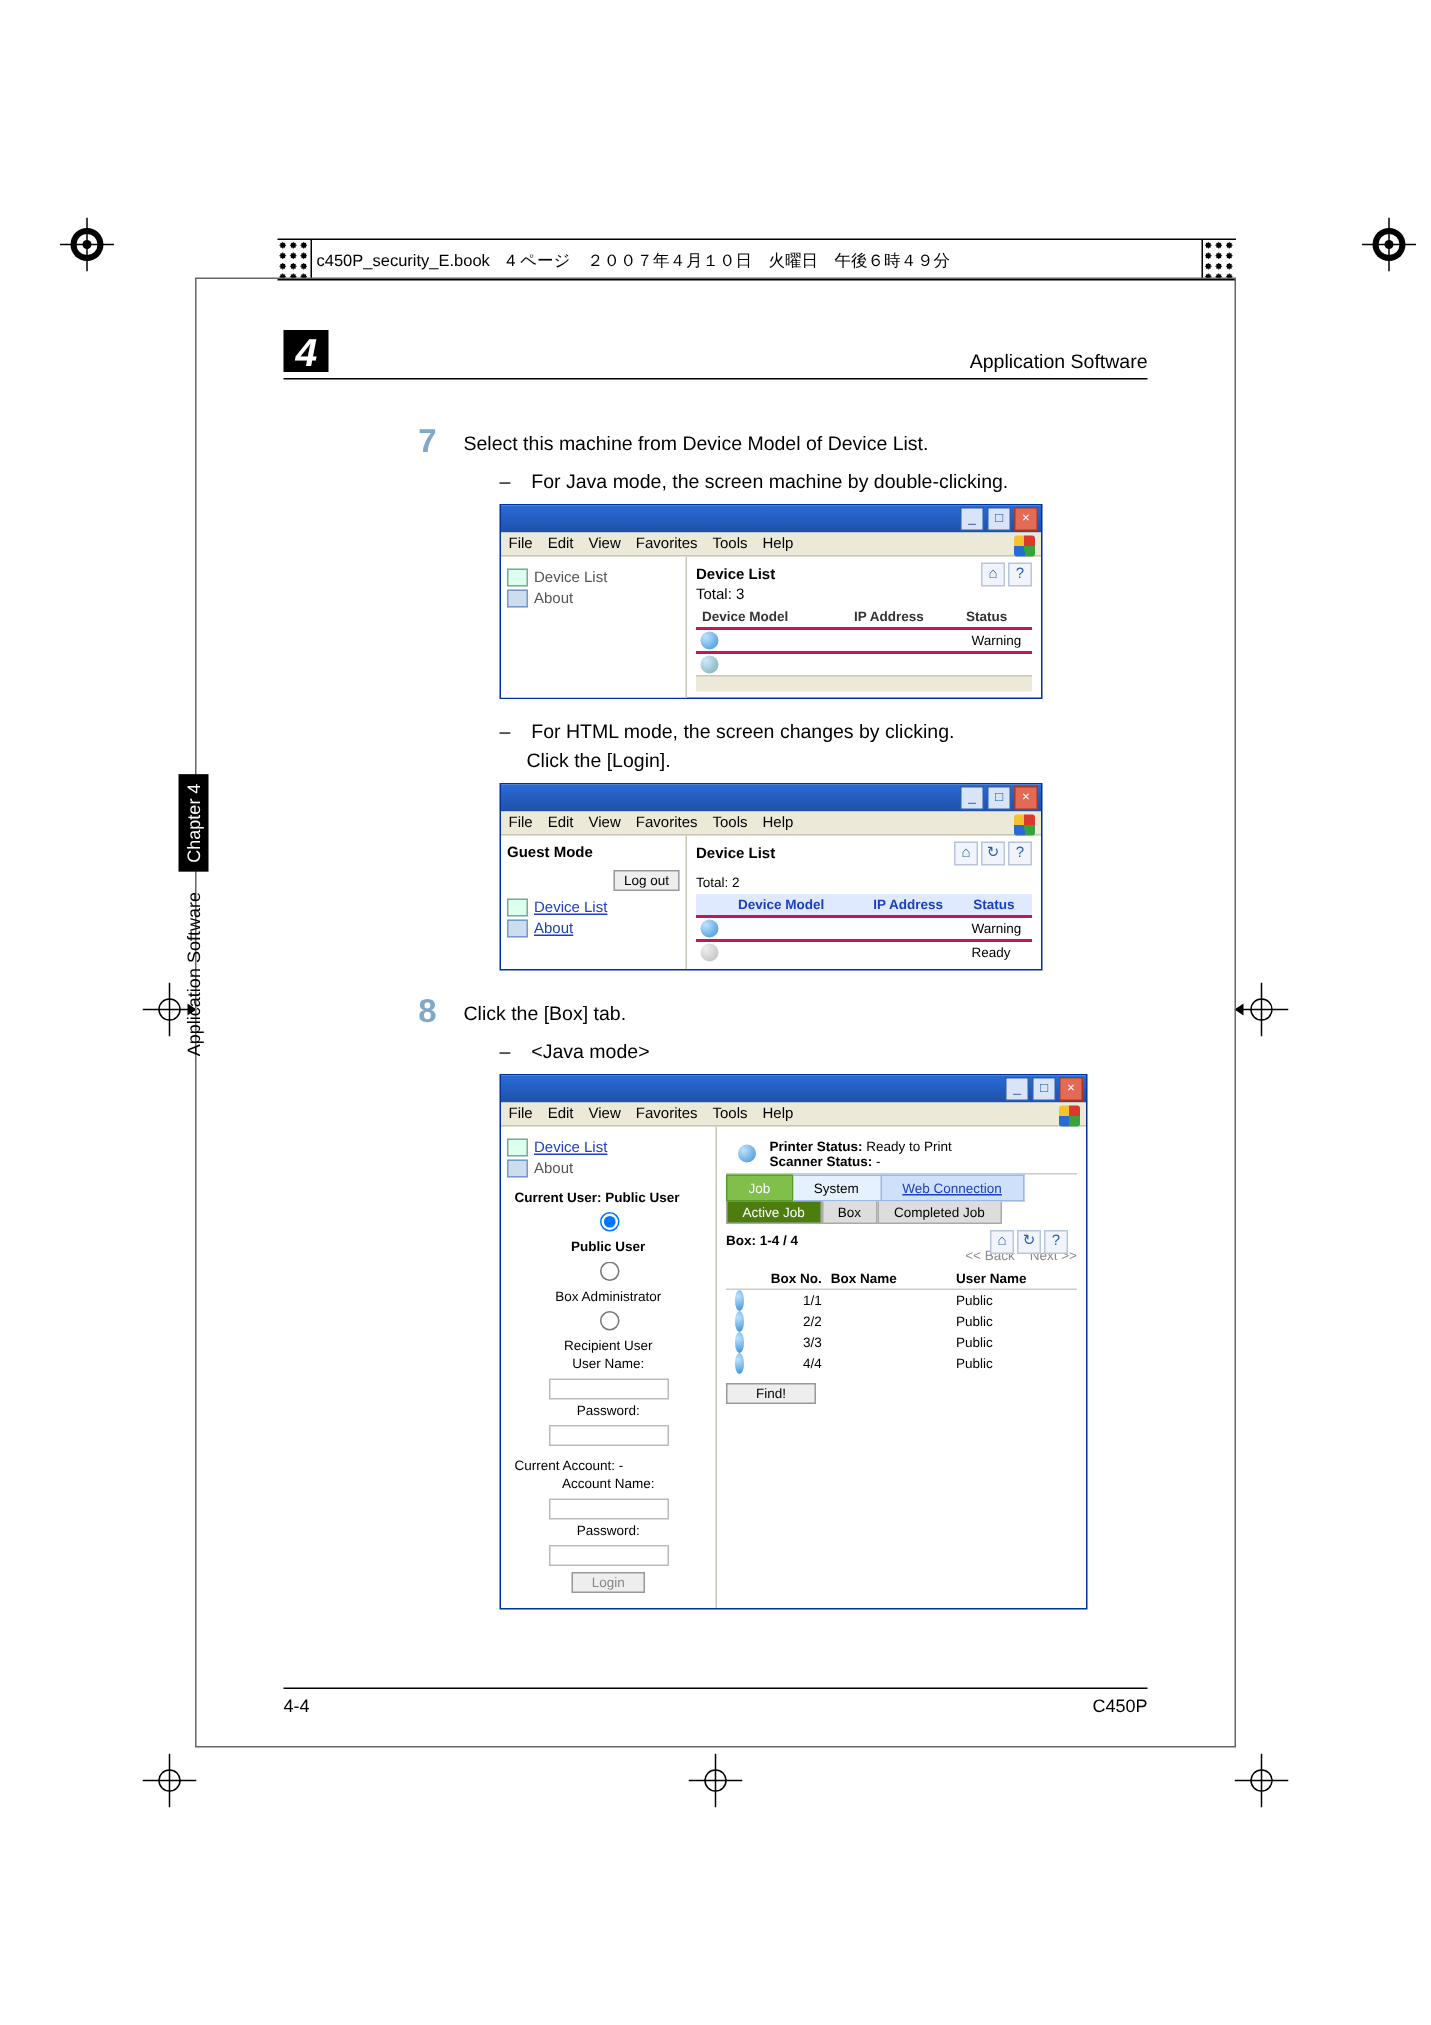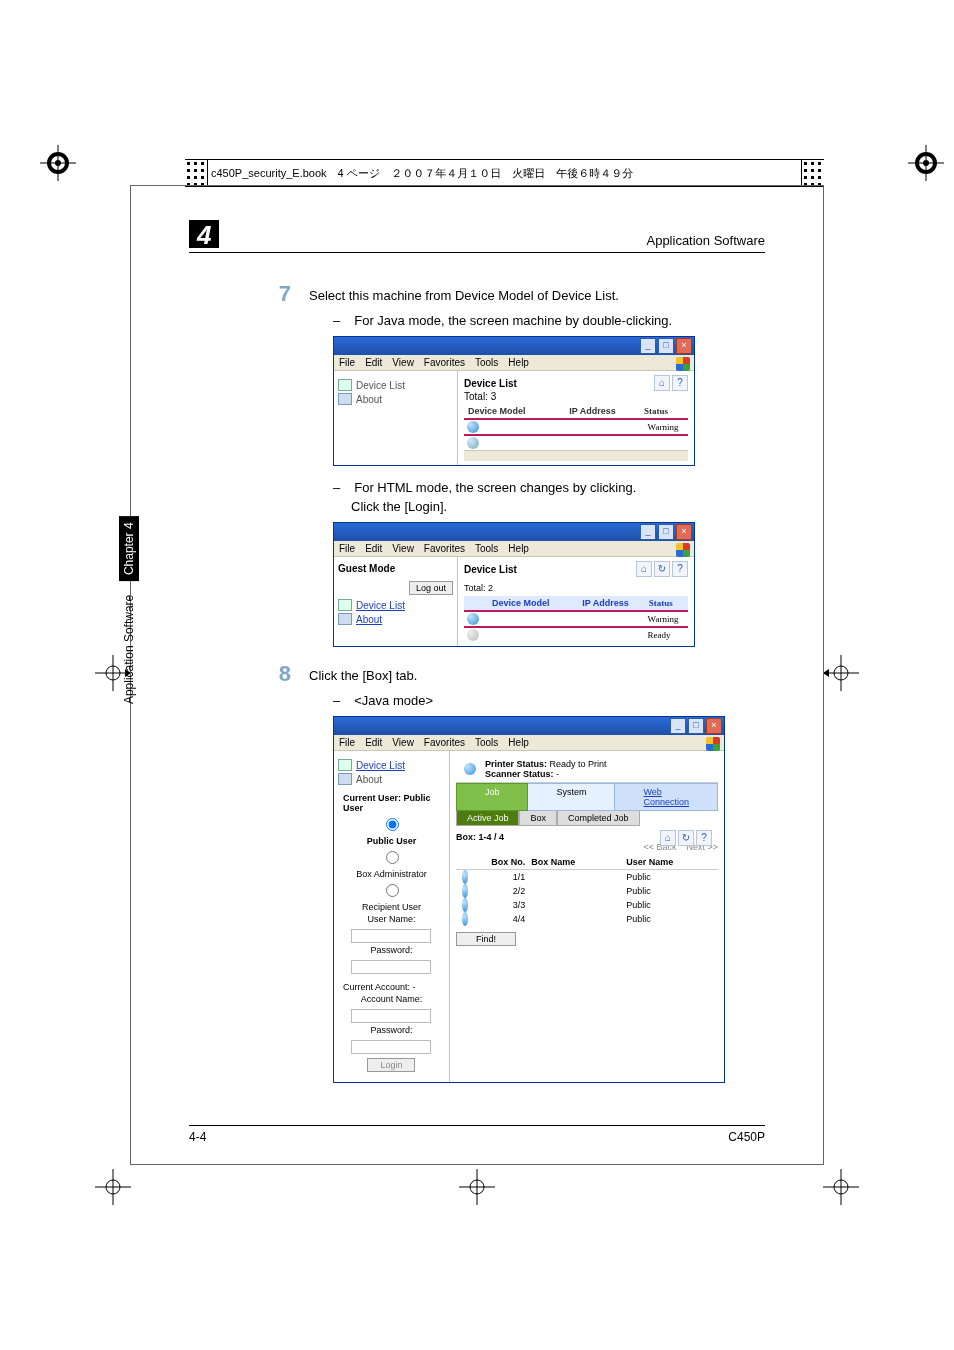--- a/index.html
+++ b/index.html
@@ -127,32 +127,32 @@
   .leftnav .ic { width:12px; height:10px; border:1px solid #7a9; background:#dfe; }
   .leftnav .ic.i { background:#cde; border-color:#79c; }
   .leftnav .logout { font-size:9px; padding:1px 6px; border:1px solid #999; background:#eee; margin-left:auto; }
   .rightpane { flex:1; padding:5px 6px 4px 6px; position:relative; }
   .heading { font-weight:bold; margin:2px 0; }
   .tr-hdr { background:#dfe9ff; color:#1a3fbf; font-weight:bold; display:flex; font-size:9px; }
   .tr-hdr.java { background:#fff; color:#333; }
   .tr-hdr span { padding:2px 4px; }
   .c-model { flex:1.4; }
   .c-ip { flex:1; }
-  .c-status { flex:0.6;font-family:Liberation Serif, serif; }
+  .c-status { flex:0.6; }
   .tr { display:flex; font-size:9px; border-top:2px solid #be185d; }
   .tr span { padding:2px 4px; }
   .glb { width:12px; height:12px; border-radius:50%; background:radial-gradient(circle at 30% 30%, #bfe3ff, #3a8fd6); margin:1px 3px; flex:0 0 12px; }
   .iconbtns { position:absolute; right:6px; top:4px; display:flex; gap:2px; }
   .iconbtns .ib { width:14px; height:14px; border:1px solid #b8c6db; background:#f1f5fb; color:#2a5fb0; font-size:10px; text-align:center; line-height:13px; }
   .scrollhint { height:10px; background:#ece9d8; border-top:1px solid #c9c5b7; }
 
   
   .statusbar { display:flex; gap:6px; padding:3px 5px; font-size:9px; align-items:center; border-bottom:1px solid #ccc; }
   .tabsrow { display:flex; gap:0; font-size:9px; }
-  .tab { padding:3px 28px; background:#e6f1ff; border:1px solid #9bb7e4; border-left:0; }
+  .tab { padding:3px 14px; background:#e6f1ff; border:1px solid #9bb7e4; border-left:0; }
   .tab:first-child { border-left:1px solid #9bb7e4; }
   .tab.active { background:#7fbf4a; color:#fff; border-color:#5a9a2d; }
   .tab.link { background:#cfe0fa; color:#1a3fbf; text-decoration:underline; }
   .subtabs { display:flex; gap:0; font-size:9px; }
   .subtab { padding:2px 10px; background:#ddd; border:1px solid #aaa; border-top:0; }
   .subtab.active { background:#4d7c0f; color:#fff; }
   .loginpanel { padding:6px 5px; font-size:9px; }
   .loginpanel .row { display:flex; gap:5px; margin:2px 0; align-items:center;flex-direction:column; }
   .loginpanel .field { border:1px solid #bbb; height:12px; width:78px; background:#fff; }
   .loginpanel .btn { border:1px solid #999; background:#eee; padding:1px 12px; color:#888; }

